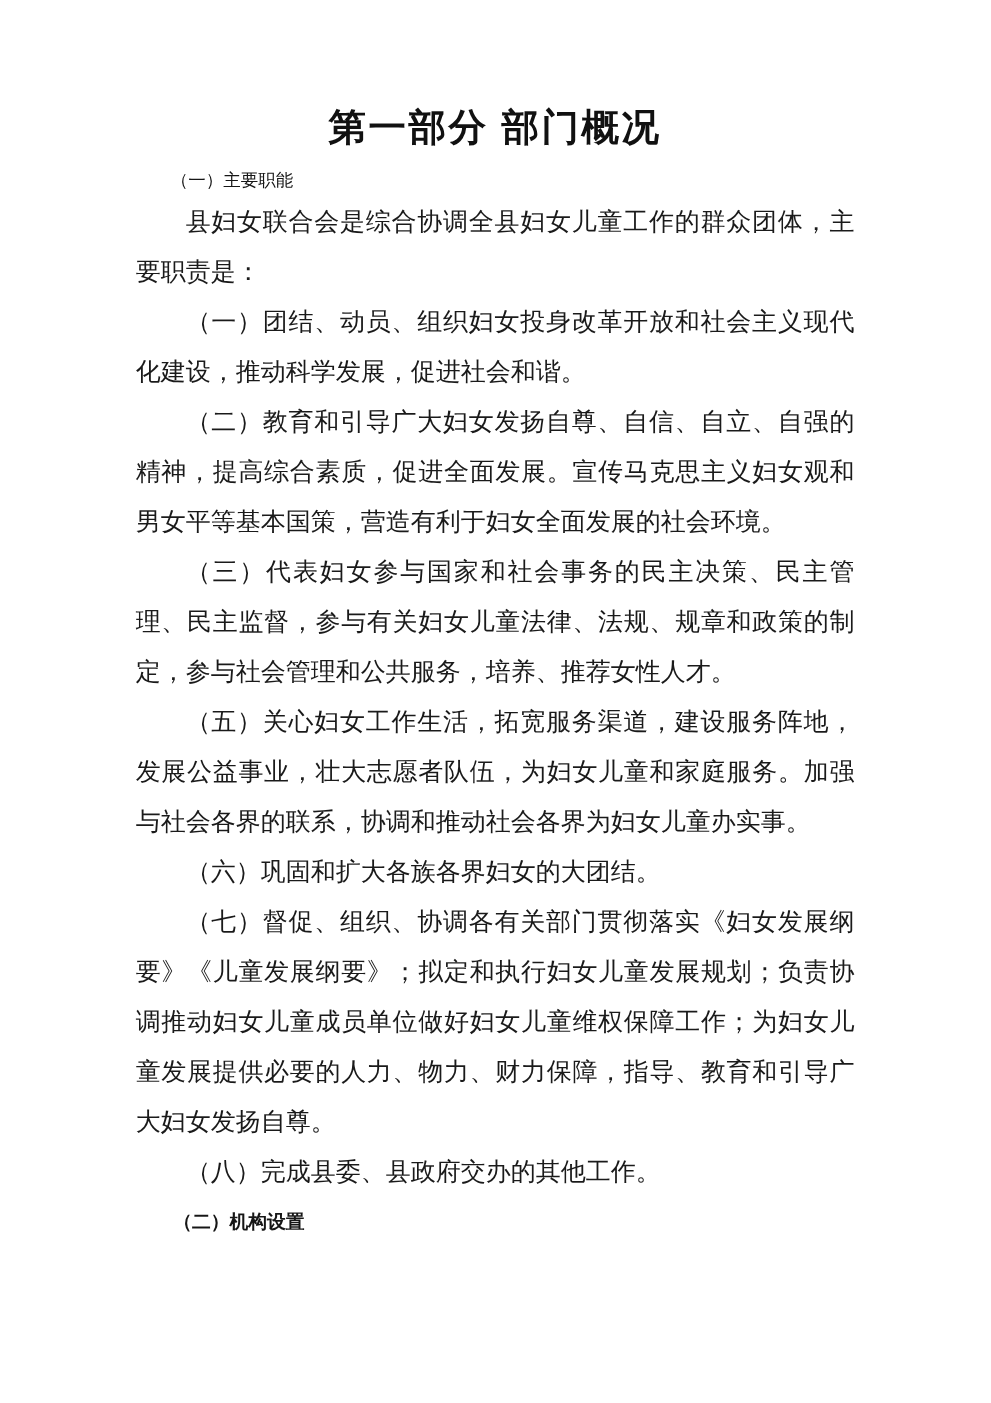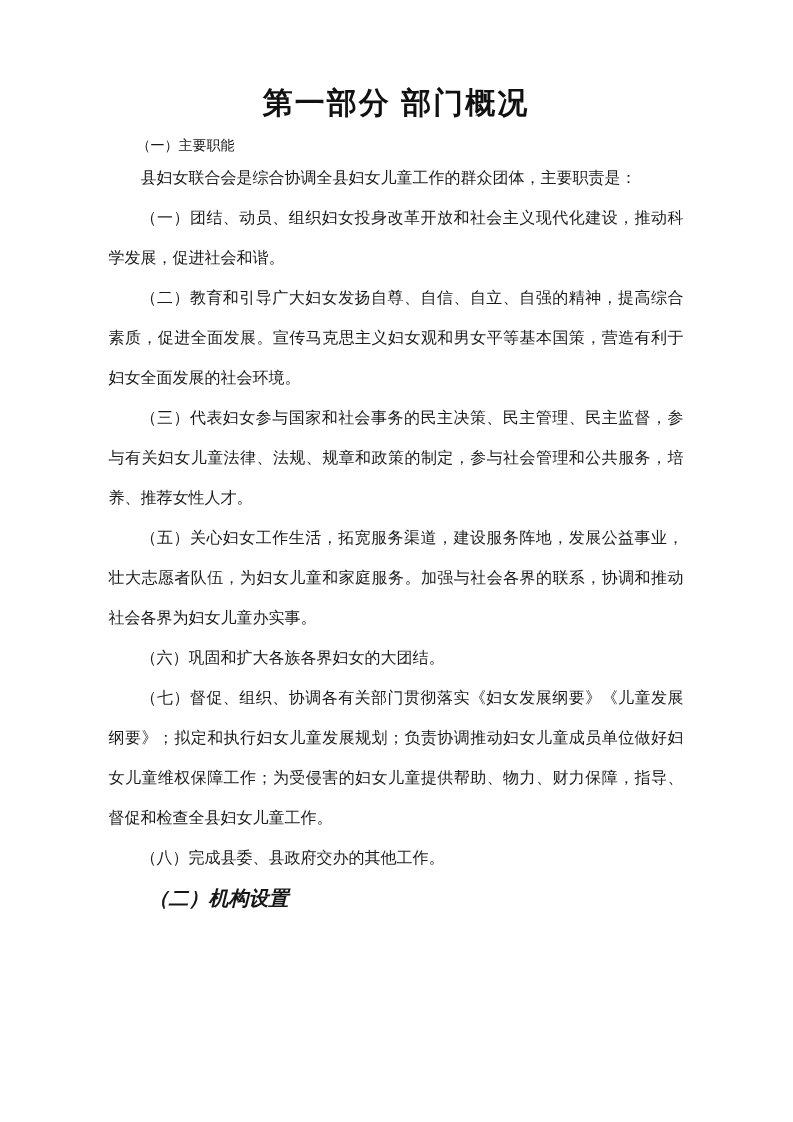--- a/index.html
+++ b/index.html
@@ -42,34 +42,33 @@
     margin: 14px 0 0 0;
     font-family: "Liberation Serif", serif;
     font-weight: normal;
     font-size: 14px;
     line-height: 24px;
     text-indent: 2em;
     color: #161616;
   }
   .body-par {
     margin: 0;
-    font-size: 16px;
+    font-size: 20px;
     line-height: 40px;
     text-indent: 2em;
     text-align: justify;
     text-justify: inter-character;
     color: #1a1a1a;
   }
   .org-heading {
     margin: 0;
-    font-size: 20px;
+    font-size: 15px;
     line-height: 40px;
     text-indent: 2em;
     color: #161616;
-    font-style: italic;
   }
 </style>
 </head>
 <body>
 
 <div class="page">
 
   <h1 class="doc-title">第一部分 部门概况</h1>
 
 
@@ -81,19 +80,19 @@
 
   <p class="body-par">（二）教育和引导广大妇女发扬自尊、自信、自立、自强的精神，提高综合素质，促进全面发展。宣传马克思主义妇女观和男女平等基本国策，营造有利于妇女全面发展的社会环境。</p>
 
   <p class="body-par">（三）代表妇女参与国家和社会事务的民主决策、民主管理、民主监督，参与有关妇女儿童法律、法规、规章和政策的制定，参与社会管理和公共服务，培养、推荐女性人才。</p>
 
 
   <p class="body-par">（五）关心妇女工作生活，拓宽服务渠道，建设服务阵地，发展公益事业，壮大志愿者队伍，为妇女儿童和家庭服务。加强与社会各界的联系，协调和推动社会各界为妇女儿童办实事。</p>
 
   <p class="body-par">（六）巩固和扩大各族各界妇女的大团结。</p>
 
-  <p class="body-par">（七）督促、组织、协调各有关部门贯彻落实《妇女发展纲要》《儿童发展纲要》；拟定和执行妇女儿童发展规划；负责协调推动妇女儿童成员单位做好妇女儿童维权保障工作；为受侵害的妇女儿童提供帮助、物力、财力保障，指导、督促和检查全县妇女儿童工作。</p>
+  <p class="body-par">（七）督促、组织、协调各有关部门贯彻落实《妇女发展纲要》《儿童发展纲要》；拟定和执行妇女儿童发展规划；负责协调推动妇女儿童成员单位做好妇女儿童维权保障工作；为妇女儿童发展提供必要的人力、物力、财力保障，指导、教育和引导广大妇女发扬自尊。</p>
 
   <p class="body-par">（八）完成县委、县政府交办的其他工作。</p>
 
   <h3 class="org-heading">（二）机构设置</h3>
 
 </div>
 
 </body></html>

